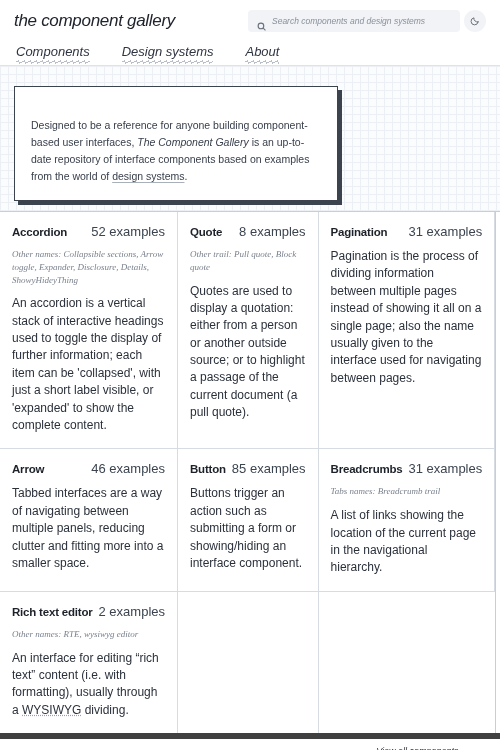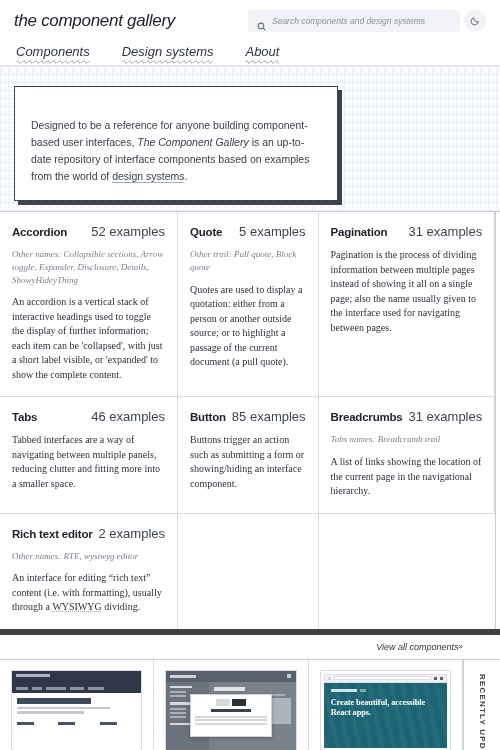--- a/index.html
+++ b/index.html
@@ -200,22 +200,22 @@
   .card-alt {
     font-family: "Liberation Serif", serif;
     font-style: italic;
     font-size: 9px;
     line-height: 1.42;
     color: #7b828e;
     margin-bottom: 9px;
   }
 
   .card-desc {
-    font-family: Liberation Serif, serif;
-    font-size: 10px;
+    font-family: Liberation Sans, sans-serif;
+    font-size: 12px;
     line-height: 1.45;
     color: #2b313b;
   }
   .card-desc .abbr {
     text-decoration: underline;
     text-decoration-style: dotted;
     text-decoration-color: #9aa1ac;
   }
 
   
@@ -389,37 +389,37 @@
         <span class="card-title">Accordion</span>
         <span class="card-count">52 examples</span>
       </div>
       <div class="card-alt">Other names: Collapsible sections, Arrow toggle, Expander, Disclosure, Details, ShowyHideyThing</div>
       <div class="card-desc">An accordion is a vertical stack of interactive headings used to toggle the display of further information; each item can be 'collapsed', with just a short label visible, or 'expanded' to show the complete content.</div>
     </div>
 
     <div class="card">
       <div class="card-head">
         <span class="card-title">Quote</span>
-        <span class="card-count">5 examples</span>
+        <span class="card-count">8 examples</span>
       </div>
       <div class="card-alt">Other trail: Pull quote, Block quote</div>
       <div class="card-desc">Quotes are used to display a quotation: either from a person or another outside source; or to highlight a passage of the current document (a pull quote).</div>
     </div>
 
     <div class="card">
       <div class="card-head">
         <span class="card-title">Pagination</span>
         <span class="card-count">31 examples</span>
       </div>
       <div class="card-desc">Pagination is the process of dividing information between multiple pages instead of showing it all on a single page; also the name usually given to the interface used for navigating between pages.</div>
     </div>
 
     <div class="card">
       <div class="card-head">
-        <span class="card-title">Tabs</span>
+        <span class="card-title">Arrow</span>
         <span class="card-count">46 examples</span>
       </div>
       <div class="card-desc">Tabbed interfaces are a way of navigating between multiple panels, reducing clutter and fitting more into a smaller space.</div>
     </div>
 
     <div class="card">
       <div class="card-head">
         <span class="card-title">Button</span>
         <span class="card-count">85 examples</span>
       </div>

